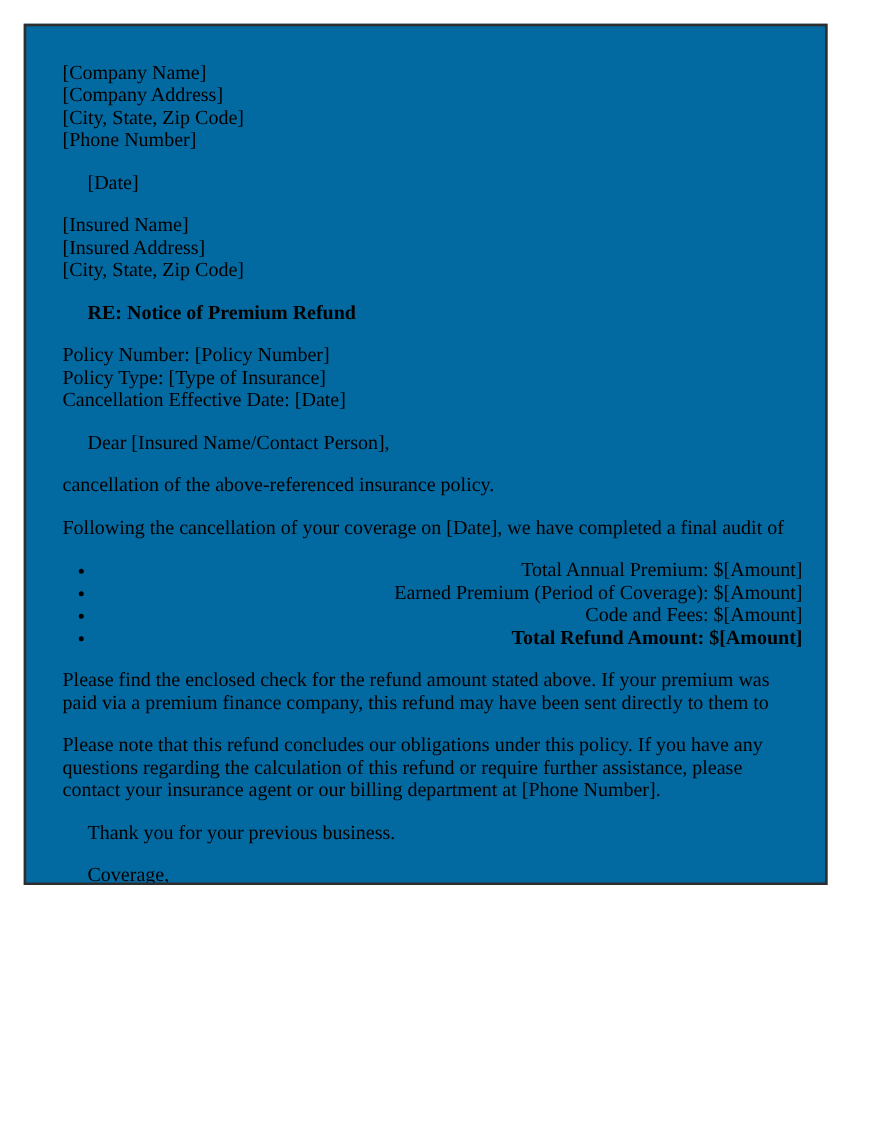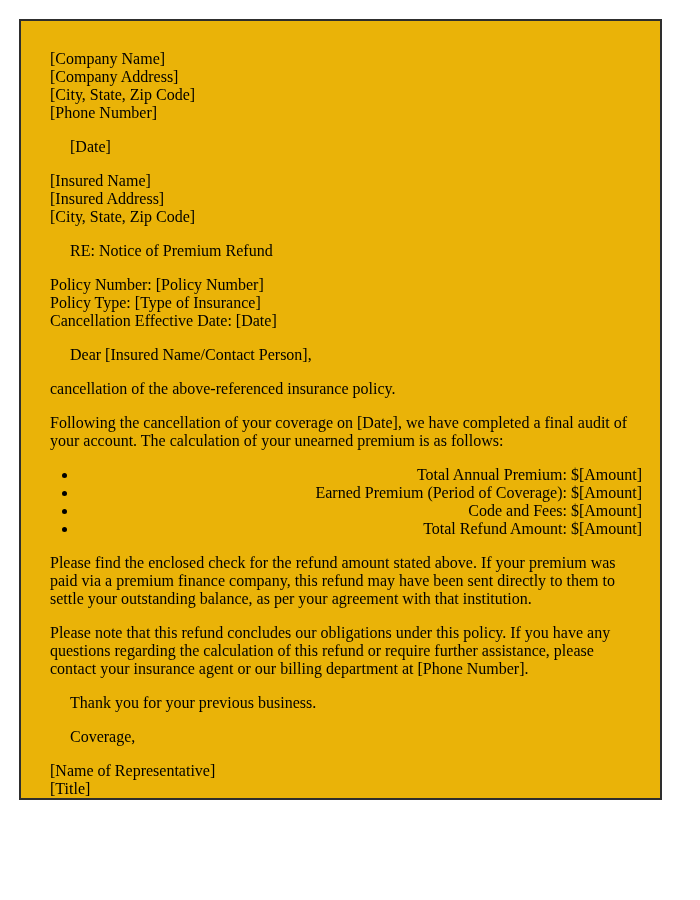--- a/index.html
+++ b/index.html
@@ -12,24 +12,24 @@
     width: 700px;
     height: 900px;
     background: #ffffff;
     overflow: hidden;
   }
   .letter {
     position: absolute;
     left: 19px;
     top: 19px;
     width: 643px;
-    height: 781px;
+    height: 689px;
     box-sizing: border-box;
     border: 2px solid #2e2e2e;
-    background: #eab308;
+    background: #0369a1;
     overflow: hidden;
   }
   .content {
     padding: 29px 18px 0 29px;
     font-family: "Liberation Serif", "DejaVu Serif", serif;
     font-size: 16px;
     line-height: 18px;
     color: #000000;
   }
   .content > * {
@@ -40,21 +40,21 @@
   }
   .block > div {
     line-height: 18px;
     white-space: nowrap;
   }
   p.line {
     white-space: nowrap;
     margin-left: 20px;
   }
   .bold {
-    font-weight: normal;
+    font-weight: bold;
   }
   ul.refund-list {
     padding: 0 0 0 28px;
     list-style: disc outside;
     text-align: right;
   }
   ul.refund-list li {
     line-height: 18px;
     white-space: nowrap;
   }
@@ -90,34 +90,32 @@
       </div>
 
       <p class="line">Dear [Insured Name/Contact Person],</p>
 
       <div class="block">
         <div>cancellation of the above-referenced insurance policy.</div>
       </div>
 
       <div class="block">
         <div>Following the cancellation of your coverage on [Date], we have completed a final audit of</div>
-        <div>your account. The calculation of your unearned premium is as follows:</div>
       </div>
 
       <ul class="refund-list">
         <li>Total Annual Premium: $[Amount]</li>
         <li>Earned Premium (Period of Coverage): $[Amount]</li>
         <li>Code and Fees: $[Amount]</li>
         <li class="bold">Total Refund Amount: $[Amount]</li>
       </ul>
 
       <div class="block">
         <div>Please find the enclosed check for the refund amount stated above. If your premium was</div>
         <div>paid via a premium finance company, this refund may have been sent directly to them to</div>
-        <div>settle your outstanding balance, as per your agreement with that institution.</div>
       </div>
 
       <div class="block">
         <div>Please note that this refund concludes our obligations under this policy. If you have any</div>
         <div>questions regarding the calculation of this refund or require further assistance, please</div>
         <div>contact your insurance agent or our billing department at [Phone Number].</div>
       </div>
 
       <p class="line">Thank you for your previous business.</p>
 

